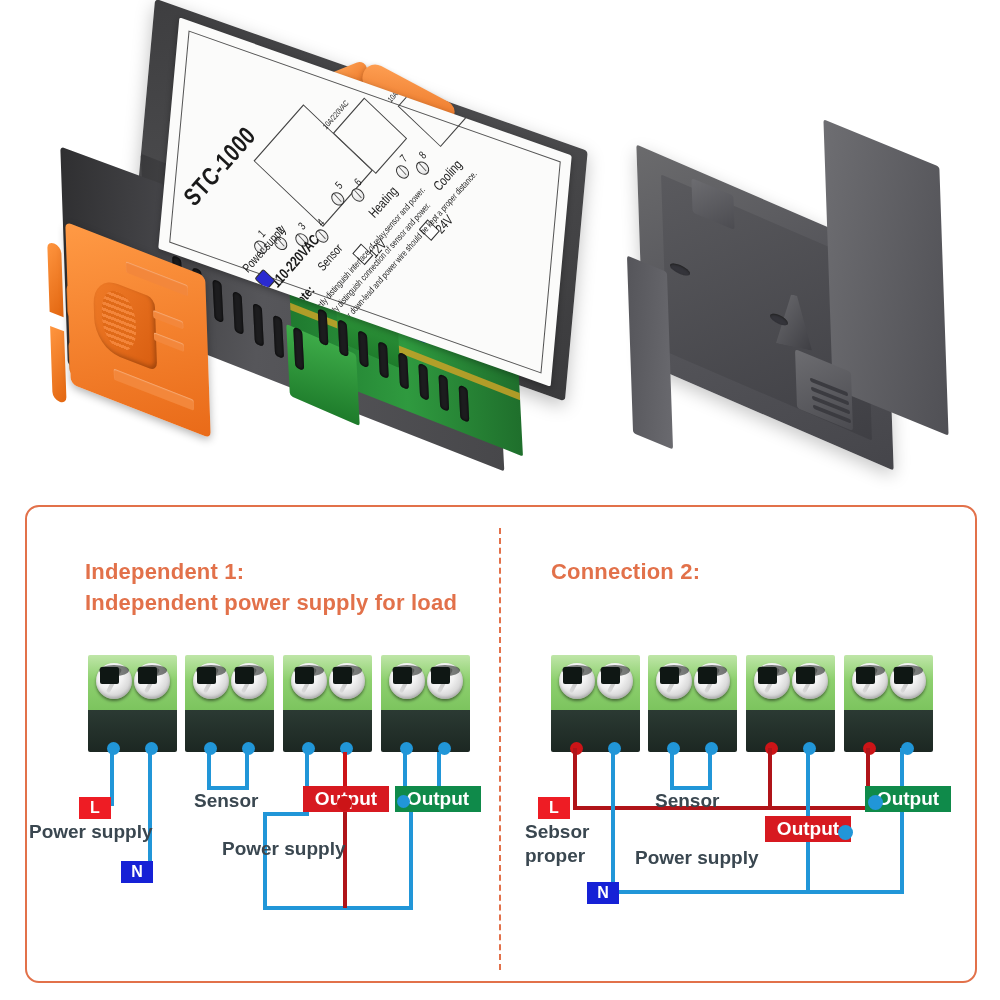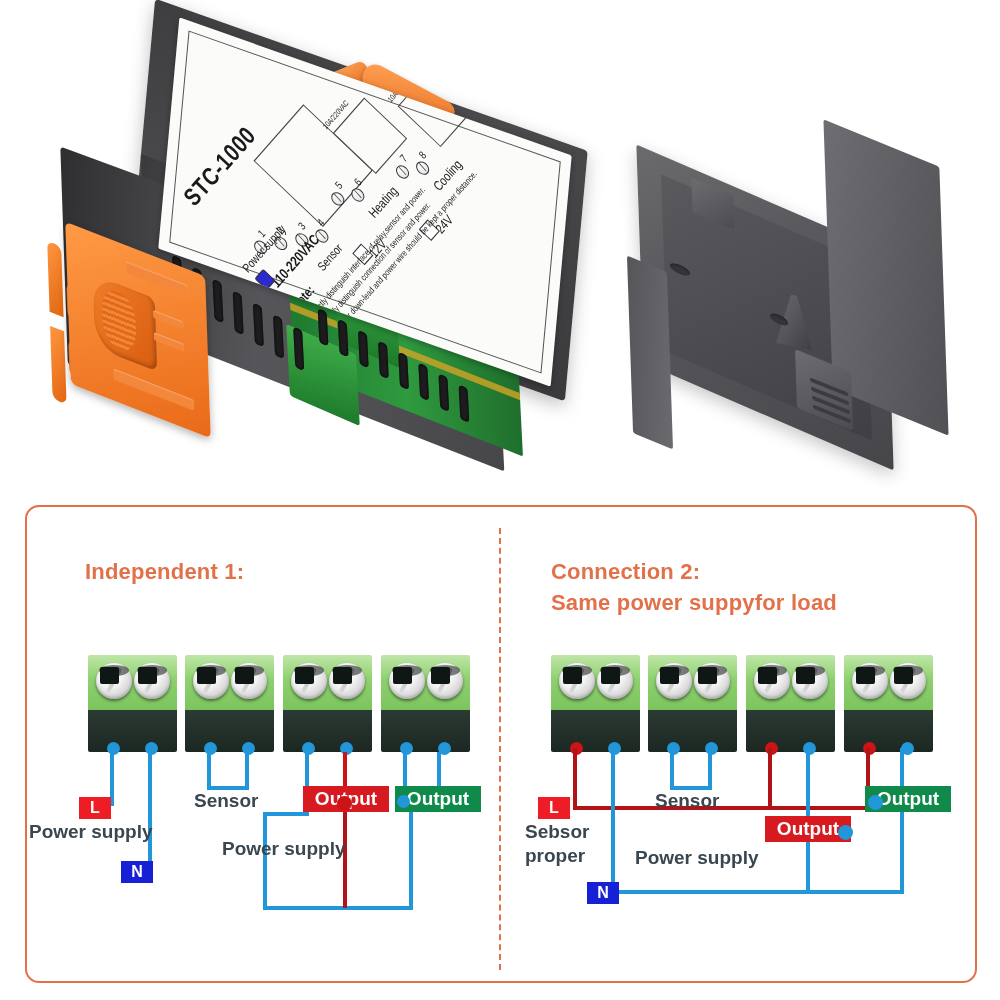--- a/index.html
+++ b/index.html
@@ -329,20 +329,21 @@
       <div class="br-rib" style="left:182px;top:258px;width:38px;transform:skewY(22deg);"></div>
       <div class="br-rib" style="left:183px;top:267px;width:38px;transform:skewY(22deg);"></div>
     </div>
 
   </div>
 
   <div class="panel"></div>
   <div class="divider"></div>
 
   <div class="heading" style="left:85px;top:559px;">Independent 1:</div>
+  <div class="heading" style="left:85px;top:590px;">Independent power supply for load</div>
 
   <div class="tblock" style="left:88px;top:655px;">
     <div class="tb-green"></div>
     <div class="tb-screw" style="left:8px;"></div>
     <div class="tb-screw" style="left:46px;"></div>
     <div class="tb-dark"></div>
     <div class="tb-slot" style="left:12px;"></div>
     <div class="tb-slot" style="left:50px;"></div>
   </div>
   <div class="tblock" style="left:185px;top:655px;">
@@ -407,21 +408,20 @@
   <div class="dot dotb" style="left:397px;top:795px;width:13px;height:13px;"></div>
 
   <div class="tag tag-L" style="left:79px;top:797px;width:32px;height:22px;line-height:22px;font-size:16px;">L</div>
   <div class="cap" style="left:29px;top:821px;">Power supply</div>
   <div class="tag tag-N" style="left:121px;top:861px;width:32px;height:22px;line-height:22px;font-size:16px;">N</div>
 
   <div class="cap" style="left:194px;top:790px;">Sensor</div>
   <div class="cap" style="left:222px;top:838px;">Power supply</div>
 
   <div class="heading" style="left:551px;top:559px;">Connection 2:</div>
-  <div class="heading" style="left:551px;top:590px;">Same power suppyfor load</div>
 
   <div class="tblock" style="left:551px;top:655px;">
     <div class="tb-green"></div>
     <div class="tb-screw" style="left:8px;"></div>
     <div class="tb-screw" style="left:46px;"></div>
     <div class="tb-dark"></div>
     <div class="tb-slot" style="left:12px;"></div>
     <div class="tb-slot" style="left:50px;"></div>
   </div>
   <div class="tblock" style="left:648px;top:655px;">

